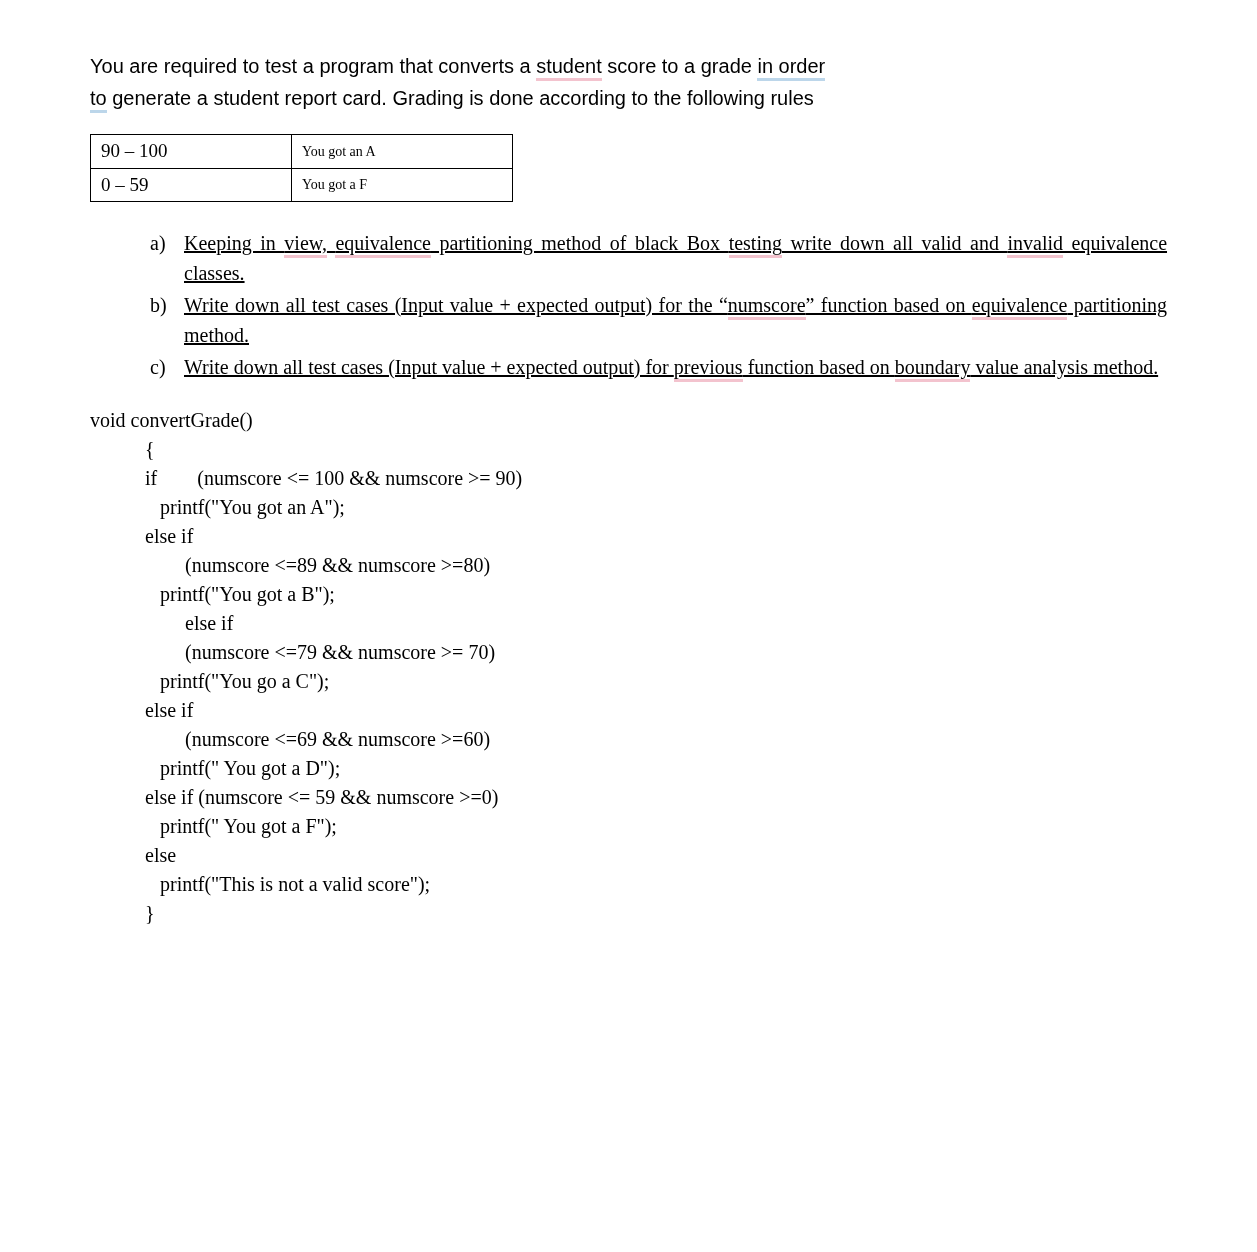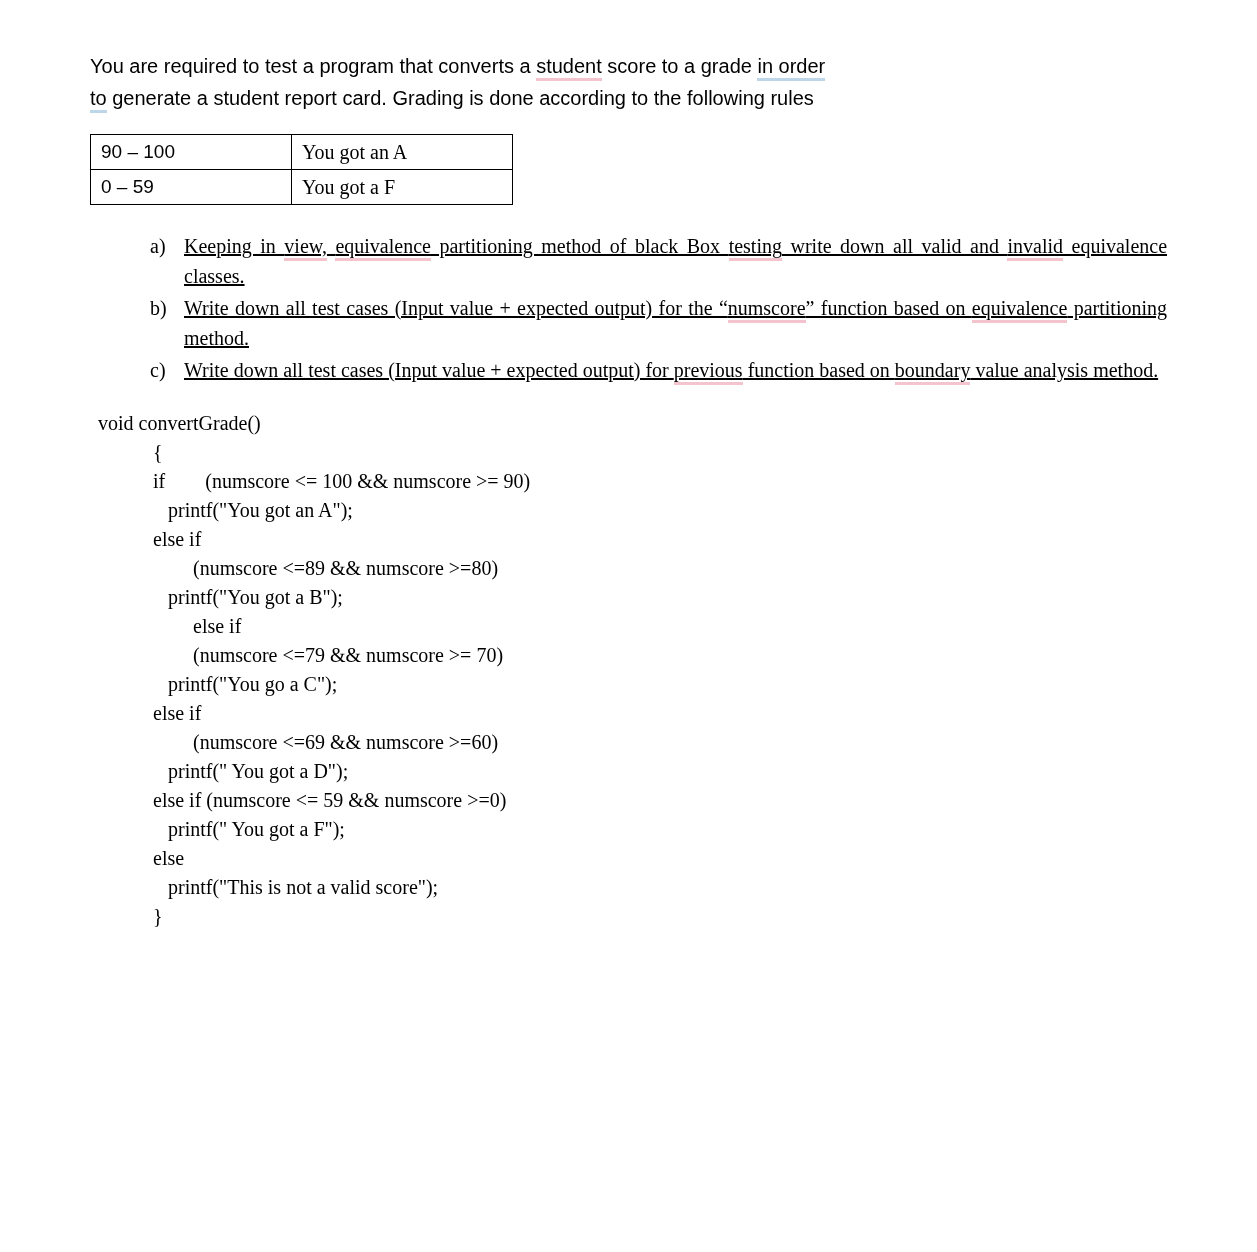--- a/index.html
+++ b/index.html
@@ -33,22 +33,22 @@
       border-collapse: collapse;
       margin: 10px 0 26px 0;
       font-family: -apple-system, "Segoe UI", Arial, sans-serif;
       font-size: 19px;
     }
     table.grading td {
       border: 1px solid #000;
       padding: 2px 10px;
       vertical-align: middle;
     }
-    table.grading td:nth-child(1) { width: 180px; }
-    table.grading td:nth-child(2) { width: 200px; font-family: "Times New Roman", Times, serif; font-size: 20px; }
+    table.grading td:nth-child(1) { width: 180px; font-family: Liberation Serif, serif; }
+    table.grading td:nth-child(2) { width: 200px; font-family: "Times New Roman", Times, serif; font-size: 14px; }
     
     .questions {
       margin: 0 0 24px 60px;
       font-family: "Times New Roman", Times, serif;
       font-size: 20px;
     }
     .questions .q {
       display: flex;
       text-align: justify;
       margin-bottom: 2px;
@@ -60,21 +60,21 @@
     .questions .q .body {
       flex: 1;
       text-decoration: underline;
     }
     
     .code {
       font-family: "Times New Roman", Times, serif;
       font-size: 20px;
       white-space: pre;
       line-height: 1.45;
-      margin-left: 8px;
+      margin-left: 0;
     }
   </style>
 </head>
 <body>
 
 <p class="intro">
   <span>You are required to test a program that converts a </span><span class="hl-pink">student</span><span> score to a grade </span><span class="hl-blue">in order</span>
   <br>
   <span class="hl-blue">to</span><span> generate a student report card. Grading is done according to the following rules</span>
 </p>

